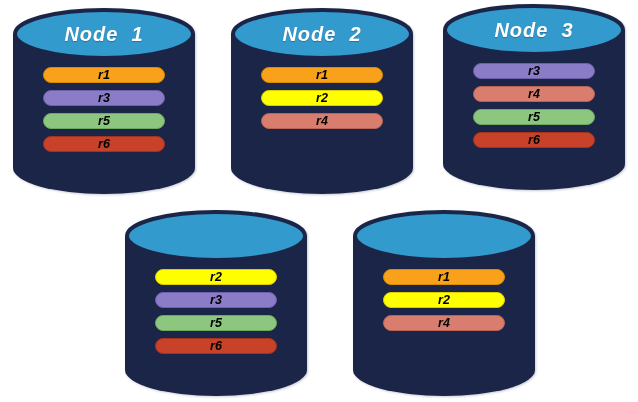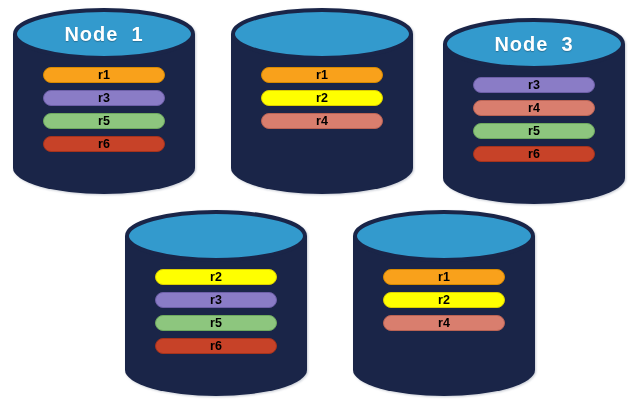--- a/index.html
+++ b/index.html
@@ -12,20 +12,21 @@
     position: relative;
     width: 638px;
     height: 402px;
     background: #FFFFFF;
     overflow: hidden;
   }
   .node {
     position: absolute;
     width: 188px;
     height: 190px;
+    font-style: italic;
   }
   .cyl {
     position: absolute;
     left: 0; top: 0;
     width: 100%;
     height: 100%;
     filter: drop-shadow(1px 1px 1px rgba(130,140,160,0.45));
   }
   .cyl-body { fill: var(--cyl-body, #1A2548); }
   .cyl-top  { fill: var(--cyl-top, #339ACD); stroke: var(--cyl-body, #1A2548); stroke-width: 4; }
@@ -93,34 +94,35 @@
           <span class="bar-label">r6</span>
         </div>
     </div>
   </div>
 
   <div class="node" style="left:228px; top:6px;">
     <svg class="cyl" viewBox="0 0 188 190" aria-hidden="true">
       <path class="cyl-body" d="M3,28 L3,162 A91,26 0 0 0 185,162 L185,28 Z"></path>
       <ellipse class="cyl-top" cx="94" cy="28" rx="89" ry="24"></ellipse>
     </svg>
+    <div class="node-title">Node  2</div>
     <div class="bars">
       <div class="bar" style="background: rgb(249, 161, 27); border-color: rgb(216, 138, 0);">
           <span class="bar-label">r1</span>
         </div>
       <div class="bar" style="background: rgb(255, 255, 0); border-color: rgb(220, 206, 0);">
           <span class="bar-label">r2</span>
         </div>
       <div class="bar" style="background: rgb(217, 126, 110); border-color: rgb(186, 99, 84);">
           <span class="bar-label">r4</span>
         </div>
     </div>
   </div>
 
-  <div class="node" style="left:440px; top:16px;">
+  <div class="node" style="left:440px; top:2px;">
     <svg class="cyl" viewBox="0 0 188 190" aria-hidden="true">
       <path class="cyl-body" d="M3,28 L3,162 A91,26 0 0 0 185,162 L185,28 Z"></path>
       <ellipse class="cyl-top" cx="94" cy="28" rx="89" ry="24"></ellipse>
     </svg>
     <div class="node-title">Node  3</div>
     <div class="bars">
       <div class="bar" style="background: rgb(138, 124, 198); border-color: rgb(109, 95, 168);">
           <span class="bar-label">r3</span>
         </div>
       <div class="bar" style="background: rgb(217, 126, 110); border-color: rgb(186, 99, 84);">

